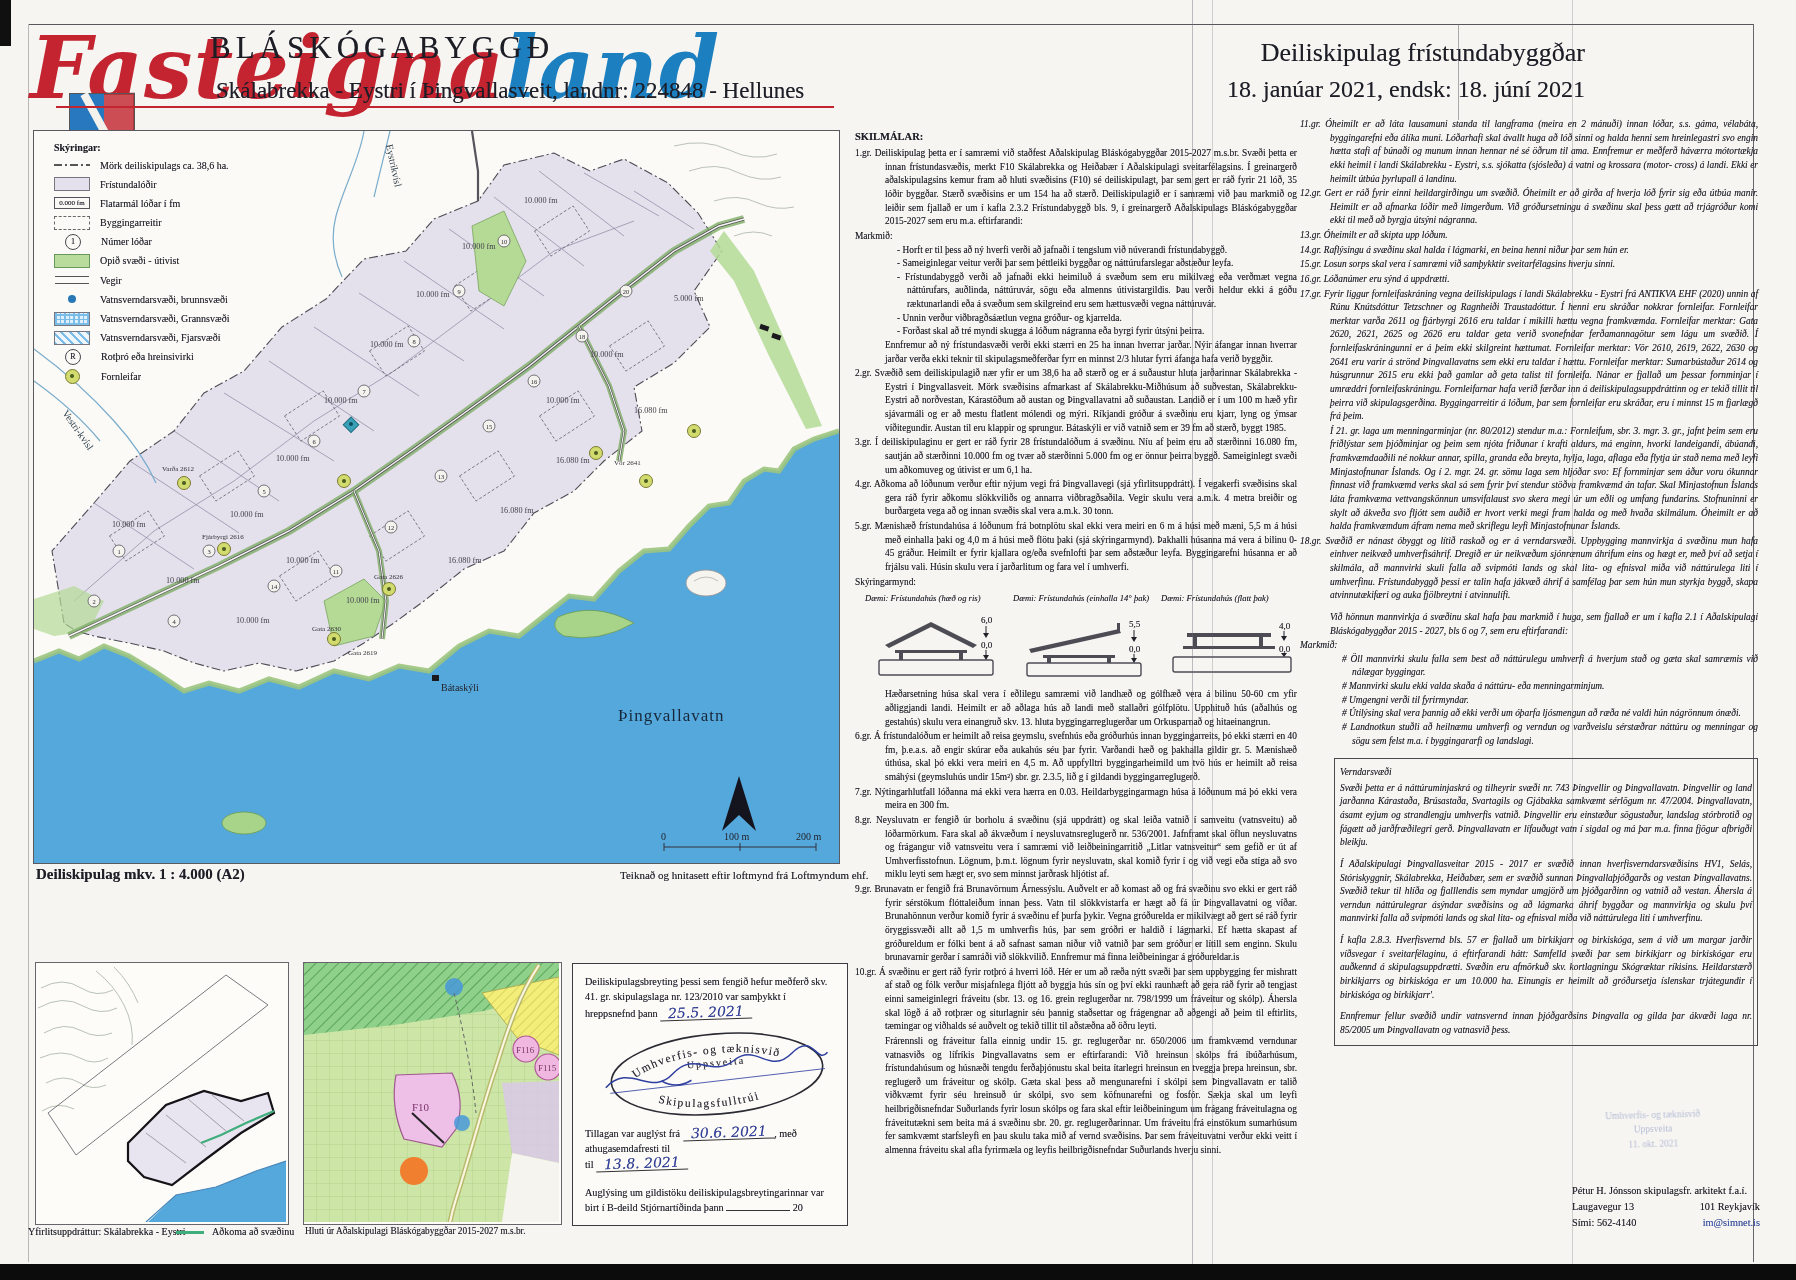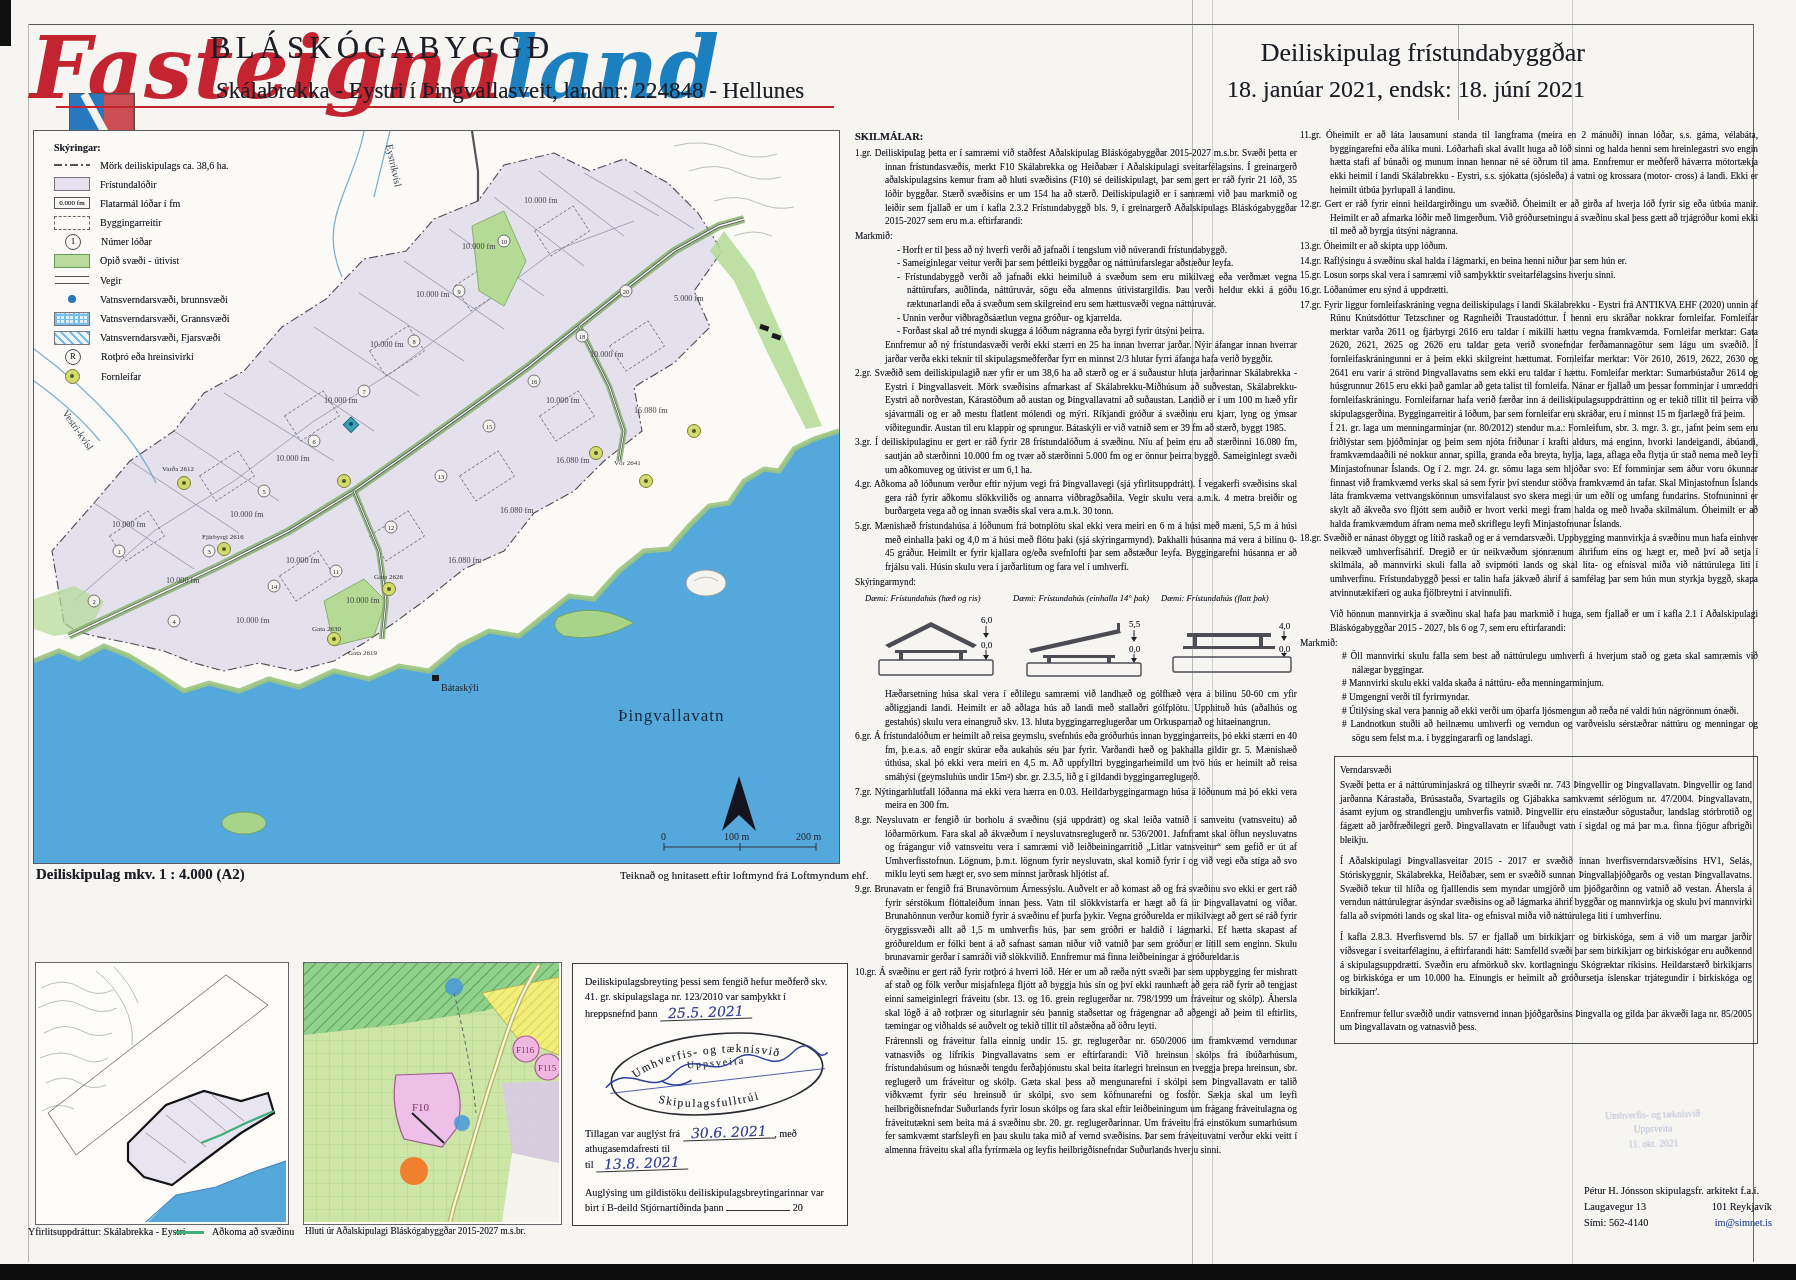--- a/index.html
+++ b/index.html
@@ -50,21 +50,21 @@
   .sw-dot{width:8px;height:8px;flex:0 0 8px;margin-left:14px;background:#2878b8;border-radius:50%;}
   .sw-cross{background:#dff0fa;background-image:repeating-linear-gradient(90deg,#79bde8 0 1.6px,transparent 1.6px 4.6px),repeating-linear-gradient(0deg,#79bde8 0 1.6px,transparent 1.6px 4.6px);}
   .sw-diag{background:#eef6fc;background-image:repeating-linear-gradient(45deg,#79bde8 0 2px,transparent 2px 6px);}
   .sw-forn{width:13px;height:13px;flex:0 0 13px;margin-left:11px;border:1.2px solid #7a7a30;border-radius:50%;background:#d2dc6e;position:relative;}
   .sw-forn:after{content:"";position:absolute;left:4px;top:4px;width:4px;height:4px;border-radius:50%;background:#4a5a20;}
   .map-cap1{left:36px;top:866px;font-size:15px;font-weight:bold;}
   .map-cap2{left:620px;top:869px;font-size:11px;}
   
   .col{font-size:9.4px;line-height:1.45;text-align:justify;}
   #midcol{left:855px;top:129px;width:442px;}
-  #rightcol{left:1300px;top:129px;width:458px;}
+  #rightcol{left:1300px;top:118px;width:458px;font-style:italic;}
   .colhead{font-weight:bold;font-size:10.5px;margin:0 0 3px;}
   p.gr{margin:0 0 1px;padding-left:30px;text-indent:-30px;}
   p.hang{margin:0 0 1px;padding-left:30px;}
   p.mk{margin:0;}
   p.bullet{margin:0;padding-left:52px;text-indent:-10px;}
   p.sp{margin-top:8px;}
   .figrow{display:flex;gap:4px;margin:3px 0 3px 10px;}
   .fig{width:144px;}
   .figcap{font-style:italic;font-size:8.6px;white-space:nowrap;margin-bottom:4px;}
   .vbox{border:1.1px solid #4a4950;margin:10px 0 0 34px;padding:7px 5px 8px;}
@@ -78,21 +78,21 @@
   .seal{position:absolute;left:28px;top:62px;transform:rotate(-5deg);}
   
   .inset{border:1px solid #66656c;background:#fdfcf9;}
   .inset1{left:35px;top:962px;width:252px;height:261px;}
   .inset2{left:303px;top:962px;width:257px;height:261px;}
   .icap{font-size:10px;white-space:nowrap;}
   .accline{left:176px;top:1231px;width:28px;height:3px;background:#3fae7c;}
   
   .recv{left:1578px;top:1108px;width:150px;text-align:center;color:#7f8cc0;opacity:.55;
         filter:blur(.5px);font-size:9.5px;line-height:1.5;transform:rotate(-1.5deg);}
-  .contact{left:1572px;top:1183px;width:188px;font-size:10.3px;line-height:1.55;padding-left:12px;}
+  .contact{left:1572px;top:1183px;width:188px;font-size:10.3px;line-height:1.55;}
   .contact .row{display:flex;justify-content:space-between;}
   .email{color:#3a55b0;}
 </style>
 </head>
 <body>
 
 <div class="abs page-bg"></div>
 
 <div class="abs topline"></div>
 <div class="abs leftline"></div>

